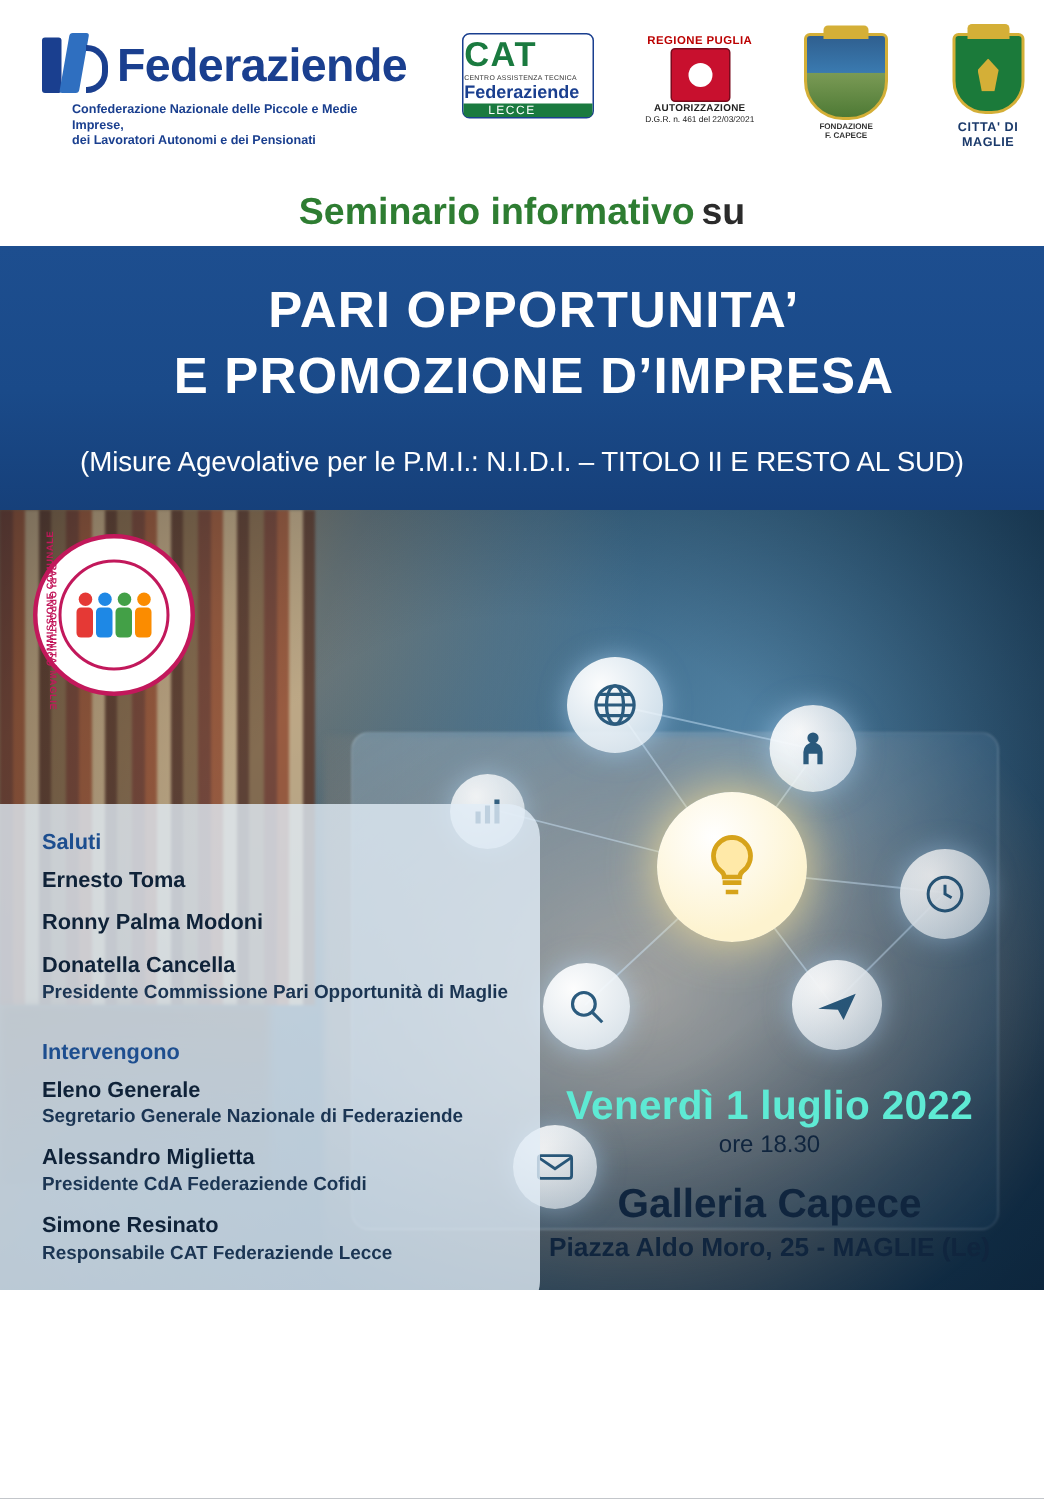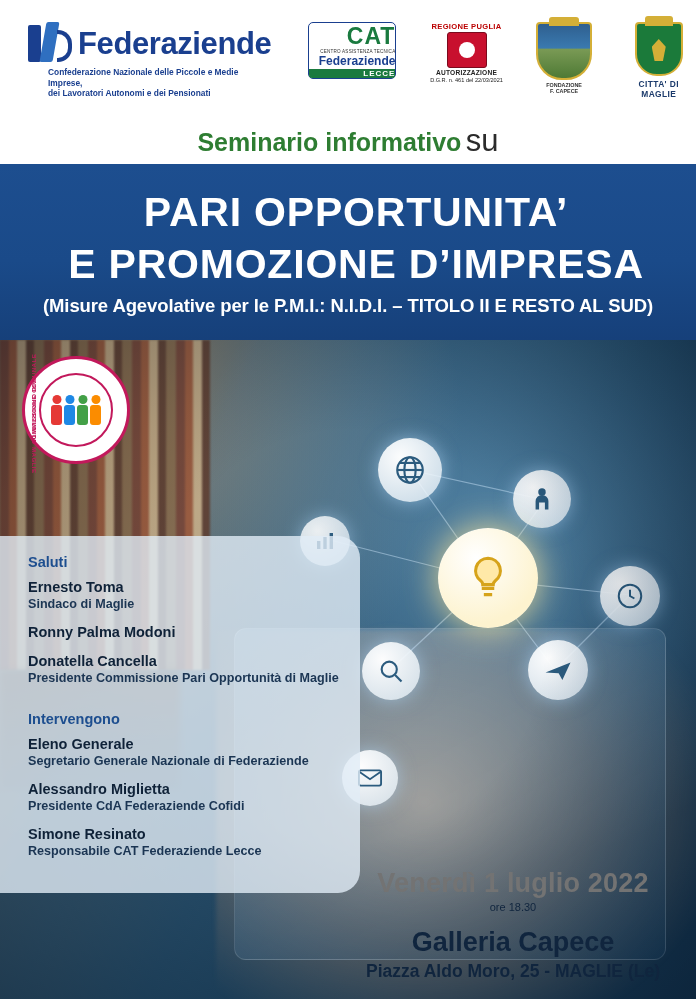--- a/index.html
+++ b/index.html
@@ -79,21 +79,21 @@
     color: #1a3f8f;
     line-height: 1.25;
     margin-left: 20px;
   }
 
   .cat-logo {
     margin-left: 34px;
     width: 92px;
     border: 1.6px solid #1a3f8f;
     border-radius: 5px;
-    text-align: right;
+    text-align: left;
     padding: 2px 0 0 0;
     box-sizing: border-box;
     background: #fff;
   }
   .cat-logo .cat-big {
     font-size: 23px;
     font-weight: bold;
     color: #1a7a3f;
     letter-spacing: 1px;
     line-height: 1;
@@ -108,24 +108,25 @@
   .cat-logo .cat-fed {
     font-size: 12px;
     font-weight: bold;
     color: #1a3f8f;
     line-height: 1.1;
   }
   .cat-logo .cat-lecce {
     background: #1a7a3f;
     color: #fff;
     font-size: 8px;
-    font-weight: bold;
+    font-weight: normal;
     letter-spacing: 1px;
     border-radius: 0 0 3px 3px;
     margin-top: 1px;
+    padding-left: 16px;
   }
 
   .regione-logo {
     margin-left: 30px;
     width: 84px;
     text-align: center;
   }
   .regione-logo .rl-title {
     font-size: 7.6px;
     font-weight: bold;
@@ -236,57 +237,57 @@
     background: #ffffff;
     text-align: center;
     line-height: 46px;
   }
   .seminario-bar .sem-green {
     font-size: 25px;
     font-weight: bold;
     color: #2e7d32;
   }
   .seminario-bar .sem-su {
-    font-size: 31px;
+    font-size: 25px;
     color: #2b2b2b;
-    font-weight: normal;
+    font-weight: bold;
   }
 
   
   .title-block {
     position: absolute;
     top: 164px; left: 0;
     width: 696px;
     height: 176px;
     background: linear-gradient(180deg, #1d4e8f 0%, #1a4a89 55%, #16407a 100%);
     color: #ffffff;
     text-align: center;
     box-sizing: border-box;
     padding-top: 22px;
   }
   .title-block .t-line {
-    font-size: 41px;
+    font-size: 34px;
     font-weight: bold;
     letter-spacing: 0.8px;
     line-height: 1.28;
     padding-left: 16px;
   }
   .title-block .t-sub {
-    margin-top: 4px;
+    margin-top: 24px;
     font-size: 18.5px;
-    font-weight: bold;
+    font-weight: normal;
     letter-spacing: -0.1px;
   }
 
   
   .photo {
     position: absolute;
     top: 340px; left: 0;
     width: 696px;
-    height: 660px;
+    height: 520px;
     overflow: hidden;
     background: #0d1b2a;
   }
   .photo-bg {
     position: absolute;
     inset: 0;
     background:
       radial-gradient(circle at 72% 30%, rgba(120,180,220,0.55) 0%, rgba(20,45,70,0) 48%),
       radial-gradient(circle at 20% 12%, rgba(200,170,130,0.45) 0%, rgba(20,45,70,0) 40%),
       linear-gradient(115deg, #6d4b33 0%, #8a6a46 8%, #3d5d72 26%, #27506e 45%, #1d4563 65%, #16344f 100%);
@@ -439,25 +440,25 @@
     position: absolute;
     right: 18px;
     bottom: 18px;
     width: 330px;
     text-align: center;
     color: #12243c;
   }
   .event .date {
     font-size: 27px;
     font-weight: bold;
-    color: #737373;
+    color: #5eead4;
     letter-spacing: 0.2px;
   }
   .event .time {
-    font-size: 11px;
+    font-size: 16px;
     color: #10253e;
     margin-top: 2px;
   }
   .event .venue {
     font-size: 27px;
     font-weight: bold;
     color: #10253e;
     margin-top: 14px;
   }
   .event .addr {
@@ -631,21 +632,20 @@
       <span style="transform: rotate(90deg) translate(-34px,38px);">PARI OPPORTUNITA' MAGLIE</span>
     </div>
   </div>
 
   <div class="program">
 
     <div class="sec-head">Saluti</div>
 
     <div class="person">
       <div class="pname">Ernesto Toma</div>
-      <div class="prole">Sindaco di Maglie</div>
     </div>
     <div class="person">
       <div class="pname">Ronny Palma Modoni</div>
     </div>
     <div class="person">
       <div class="pname">Donatella Cancella</div>
       <div class="prole">Presidente Commissione Pari Opportunità di Maglie</div>
     </div>
 
     <div class="sec-head gap">Intervengono</div>

